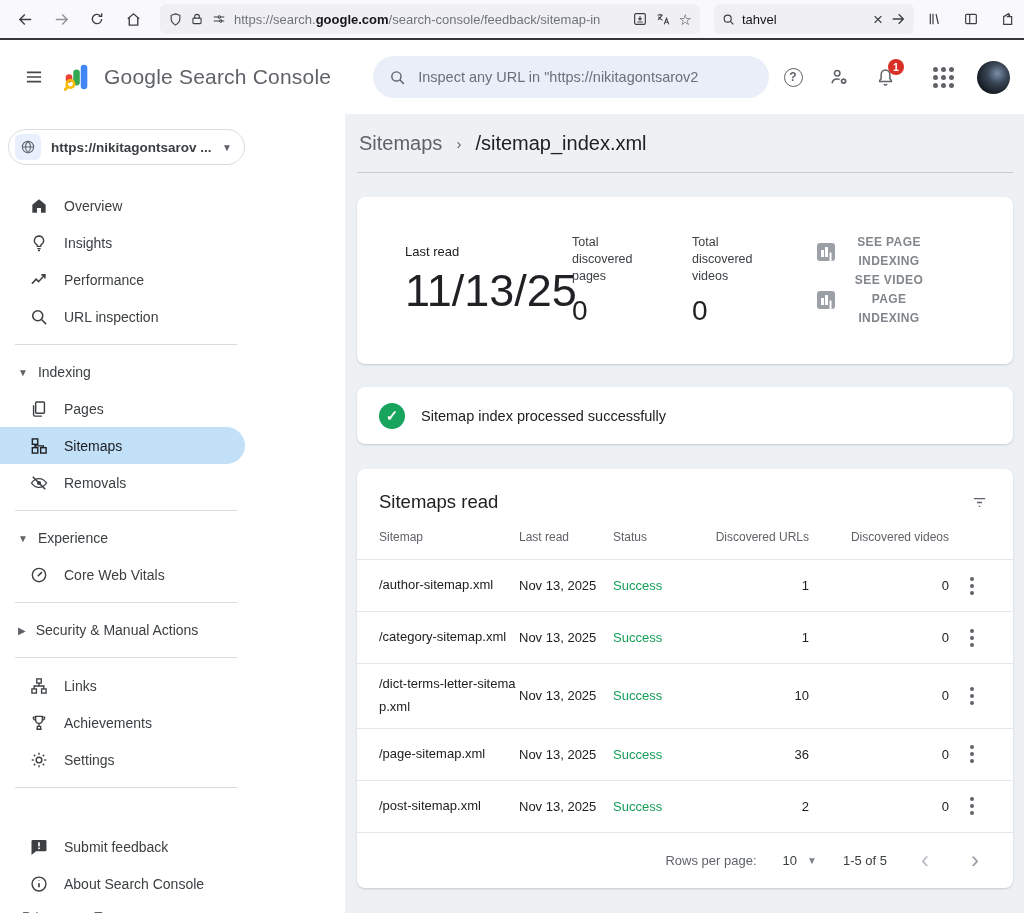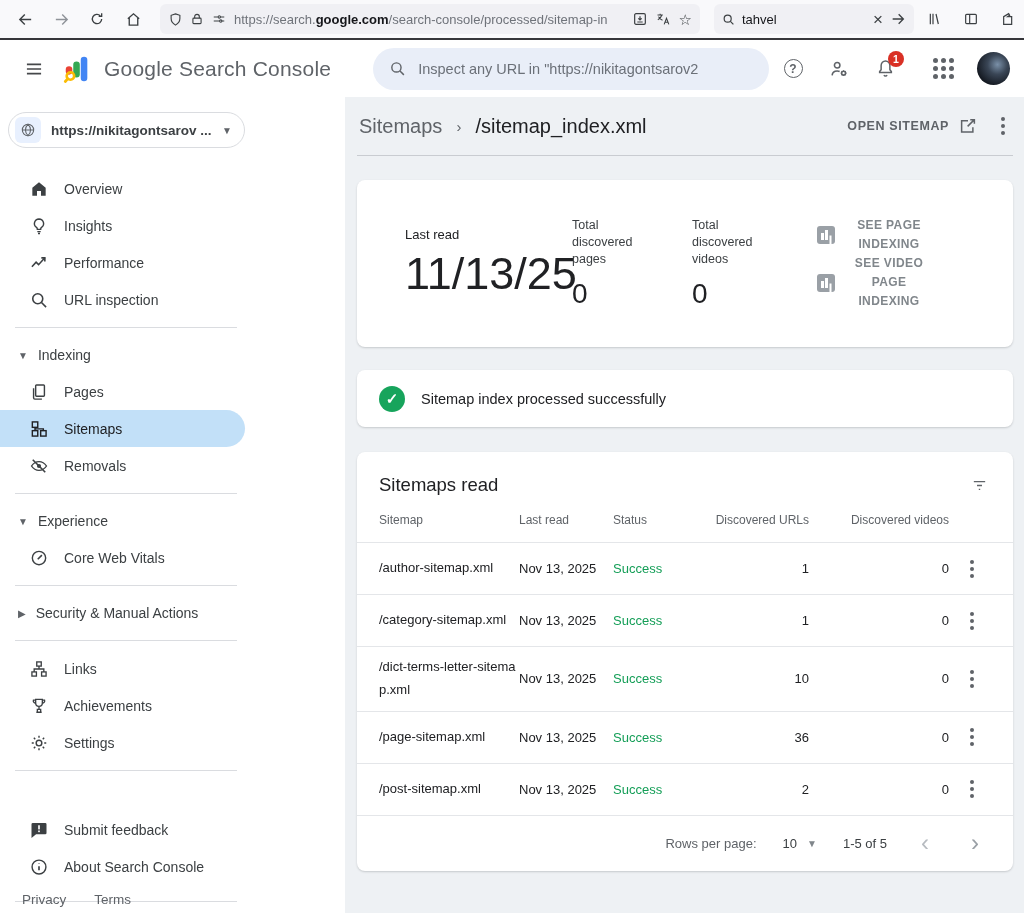--- a/index.html
+++ b/index.html
@@ -15,21 +15,21 @@
   .url-bar { flex:0 0 540px; height:30px; background:#f0f0f4; border-radius:6px;
     display:flex; align-items:center; padding:0 8px; gap:7px; margin-left:6px; }
   .url-text { flex:1; font-size:13px; color:#6f737a; white-space:nowrap; overflow:hidden; }
   .url-text b { color:#15161a; font-weight:700; }
   .search-bar { flex:0 0 200px; height:30px; background:#f0f0f4; border-radius:6px;
     display:flex; align-items:center; padding:0 8px; gap:7px; margin-left:8px; }
   .search-bar .q { flex:1; font-size:13px; color:#15161a; }
   .glyph { font-size:16px; color:#3c4043; line-height:1; }
 
   
-  .gsc-header { height:57px; background:#fff; display:flex; align-items:center; padding:0 14px; }
+  .gsc-header { height:74px; background:#fff; display:flex; align-items:center; padding:0 14px; }
   .gsc-logo-wrap { display:flex; align-items:center; gap:12px; margin-left:8px; }
   .gsc-title { font-size:21px; color:#5f6368; letter-spacing:.2px; white-space:nowrap; }
   .gsc-search { width:396px; height:42px; background:#e9eef8; border-radius:21px;
     display:flex; align-items:center; gap:12px; padding:0 16px; margin-left:42px; }
   .gsc-search input { border:none; outline:none; background:transparent; flex:1;
     font-size:14.5px; color:#202124; font-family:"Liberation Sans",sans-serif; }
   .gsc-search input::placeholder { color:#6b7078; }
   .hdr-right { margin-left:auto; display:flex; align-items:center; gap:10px; }
   .hicon { width:36px; height:36px; border-radius:50%; display:flex; align-items:center;
     justify-content:center; position:relative; }
@@ -163,21 +163,21 @@
           <path d="M8 10.5V8a4 4 0 0 1 8 0v2.5"></path>
         </svg>
     </span>
     <span>
       <svg width="16" height="14" viewBox="0 0 24 24" fill="none" stroke="#3c4043" stroke-width="1.8">
           <path d="M3 8.5h7M14 8.5h7M3 15.5h10M17 15.5h4"></path>
           <circle cx="12.5" cy="8.5" r="2"></circle>
           <circle cx="15" cy="15.5" r="2"></circle>
         </svg>
     </span>
-    <span class="url-text"><span>https://search.</span><b>google.com</b><span>/search-console/processed/sitemap-in</span></span>
+    <span class="url-text"><span>https://search.</span><b>google.com</b><span>/search-console/feedback/sitemap-in</span></span>
     <span>
       <svg width="16" height="16" viewBox="0 0 24 24" fill="none" stroke="#3c4043" stroke-width="1.8">
           <rect x="4" y="4" width="16" height="16" rx="2"></rect>
           <path d="M12 8v5M9.5 11L12 13.5 14.5 11M8 16.5h8"></path>
         </svg>
     </span>
     <span>
       <svg width="17" height="16" viewBox="0 0 24 24" fill="none" stroke="#3c4043" stroke-width="1.6">
           <path d="M3 6h8M7 4v2M9.5 6c-.8 3-3 5.5-6 7M4.5 8.5c1 2.5 3.5 4.5 6 5.5"></path>
           <path d="M13 20l3.5-9 3.5 9M14.2 17h4.6"></path>
@@ -450,36 +450,20 @@
       <span>Terms</span>
     </div>
   </div>
 
   <div class="main">
 
     <div class="bc-row">
       <span class="bc-parent">Sitemaps</span>
       <span class="bc-sep">›</span>
       <span class="bc-current">/sitemap_index.xml</span>
-      <div class="bc-actions">
-        <div class="open-sitemap">
-          <span class="lbl">OPEN SITEMAP</span>
-          <span>
-            <svg width="18" height="18" viewBox="0 0 24 24" fill="none" stroke="#5f6368" stroke-width="2">
-                <path d="M18.5 13.5V20h-15V5H12"></path>
-                <path d="M15 3.5h5.5V9M20.5 3.5L11.5 12.5"></path>
-              </svg>
-          </span>
-        </div>
-        <div class="kebab">
-            <i></i>
-            <i></i>
-            <i></i>
-          </div>
-      </div>
     </div>
 
     <div class="card stats-card">
       <div class="stat-lastread">
         <div class="stat-label">Last read</div>
         <div class="stat-big">11/13/25</div>
       </div>
       <div class="stat-block-sm">
         <div class="stat-label">Total discovered pages</div>
         <div class="stat-mid">0</div>

